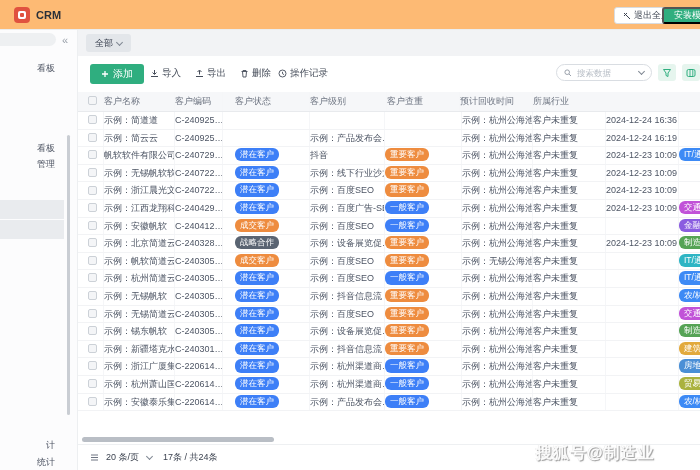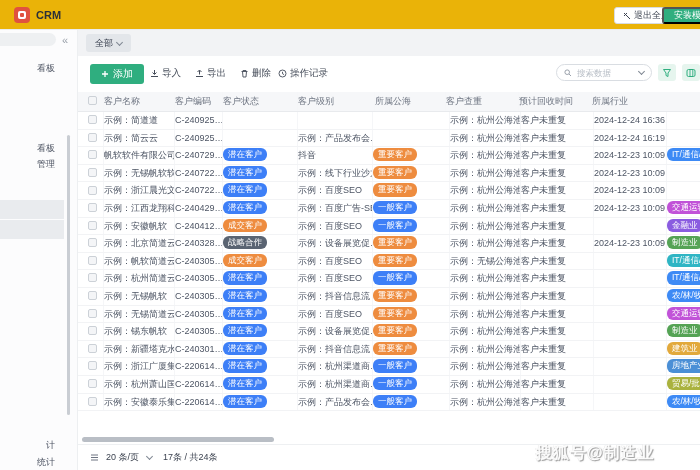--- a/index.html
+++ b/index.html
@@ -3,21 +3,21 @@
 <meta charset="utf-8">
 <style>
   * { box-sizing: border-box; }
   html,body { margin:0; padding:0; }
   body {
     width:700px; height:470px; position:relative; overflow:hidden;
     background:#ffffff; font-family:"Liberation Sans","DejaVu Sans",sans-serif;
     -webkit-font-smoothing:antialiased;
   }
   
-  .topbar { position:absolute; left:0; top:0; width:700px; height:30px; background:#eab308; border-bottom:1px solid #ebedef; z-index:6;padding-left:26px; }
+  .topbar { position:absolute; left:0; top:0; width:700px; height:30px; background:#fdba74; border-bottom:1px solid #ebedef; z-index:6;padding-left:26px; }
   .logo { position:absolute; left:14px; top:7px; width:16px; height:16px; border-radius:4px; background:#e0523f; color:#fff; font-size:9px; font-weight:bold; display:flex; align-items:center; justify-content:center; }
   .app-name { position:absolute; left:36px; top:9px; font-size:11px; font-weight:bold; color:#2b3038; }
   .btn-exit { position:absolute; left:606px; top:7px; height:17px; padding:0 8px; border:1px solid #d8dce1; border-radius:3px; background:#fff; font-size:9px; color:#3c4350; display:flex; align-items:center; gap:3px;margin-left:8px; }
   .btn-install { position:absolute; left:662px; top:7px; height:17px; padding:0 10px; background:#2fae7f; border-radius:3px; color:#fff; font-size:9px; display:flex; align-items:center; white-space:nowrap; }
   
   .tabstrip { position:absolute; left:78px; top:30px; width:622px; height:26px; background:#f2f3f5; z-index:2; }
   .collapse-ico { position:absolute; left:62px; top:35px; font-size:11px; color:#99a0aa; z-index:7; line-height:1; }
   .tab { position:absolute; left:8px; top:4px; height:18px; padding:0 9px; background:#e3e6ea; border-radius:3px; font-size:9px; color:#3a4150; display:flex; align-items:center; gap:4px; }
   .chev { width:5px; height:5px; border-right:1px solid #7f8792; border-bottom:1px solid #7f8792; transform:rotate(45deg); display:inline-block; margin-bottom:2px; }
   
@@ -37,21 +37,21 @@
   .searchbox { position:absolute; left:478px; top:8px; width:96px; height:17px; border:1px solid #d9dde2; border-radius:9px; background:#fff; display:flex; align-items:center; padding:0 7px; gap:3px; }
   .searchbox input { border:none; outline:none; flex:1; min-width:0; font-size:8.5px; color:#333; background:transparent; font-family:inherit; }
   .searchbox input::placeholder { color:#b8bec6; }
   .icon-btn { position:absolute; top:8px; width:18px; height:17px; background:#e6f5ee; border-radius:3px; display:flex; align-items:center; justify-content:center; border:none; padding:0; }
   .ib-filter { left:580px; } .ib-cols { left:604px; }
   
   .thead { position:absolute; left:0; top:36px; width:690px; height:20px; background:#f6f7f9; border-bottom:1px solid #e8eaed; display:flex; padding-left:10px; font-size:9px; color:#6e7582; line-height:19px; }
   .tbody { position:absolute; left:0; top:56px; width:690px; }
   .trow { display:flex; height:17.6px; line-height:17.4px; border-bottom:1px solid #f2f3f5; padding-left:10px; font-size:9px; color:#4d5564; background:#fff; }
   .cc { overflow:hidden; white-space:nowrap; border-right:1px solid #f5f6f8; padding-right:3px; flex-shrink:0; }
-  .c-check { width:16px; } .c-name { width:71px; } .c-code { width:48px; } .c-status { width:75px; }
+  .c-check { width:16px; } .c-name { width:71px; } .c-code { width:48px; } .c-status { width:75px;margin-left:12px; }
   .c-source { width:75px; } .c-level { width:77px; } .c-pool { width:71px; } .c-dup { width:73px; }
   .c-time { width:73px; } .c-ind { width:62px; border-right:none; }
   .cb { width:9px; height:9px; border:1px solid #ccd1d7; border-radius:2px; background:#f4f5f7; display:inline-block; vertical-align:middle; margin-bottom:2px; }
   .badge { display:inline-block; padding:1px 5px 1.5px; border-radius:6px; color:#fff; font-size:8.5px; line-height:1.25; vertical-align:middle; margin-bottom:2px; white-space:nowrap; }
   
   .hscroll { position:absolute; left:4px; top:381px; width:192px; height:5px; background:#b9bec5; border-radius:3px; }
   .pager { position:absolute; left:0; top:388px; width:622px; height:26px; background:#fff; border-top:1px solid #eef0f2; display:flex; align-items:center; padding-left:12px; gap:7px; font-size:9px; color:#3c4350; }
   .pager .chev { margin-left:1px; }
   
   .watermark { position:absolute; left:536px; top:443px; z-index:9; font-size:16px; font-weight:bold; letter-spacing:1px; white-space:nowrap;
@@ -150,21 +150,20 @@
         <path d="M4 1.5 V8.5 M6.8 1.5 V8.5" stroke="#2fae7f" stroke-width="0.9"></path>
       </svg>
   </button>
 
   <div class="thead">
     <div class="cc c-check"><span class="cb"></span></div>
     <div class="cc c-name">客户名称</div>
     <div class="cc c-code">客户编码</div>
     <div class="cc c-status">客户状态</div>
     <div class="cc c-level">客户级别</div>
-    <div class="cc c-pool">所属公海</div>
     <div class="cc c-dup">客户查重</div>
     <div class="cc c-time">预计回收时间</div>
     <div class="cc c-ind">所属行业</div>
   </div>
 
   <div class="tbody">
   <div class="trow">
     <div class="cc c-check"><span class="cb"></span></div>
     <div class="cc c-name">示例：简道道</div>
     <div class="cc c-code">C-240925…</div>

